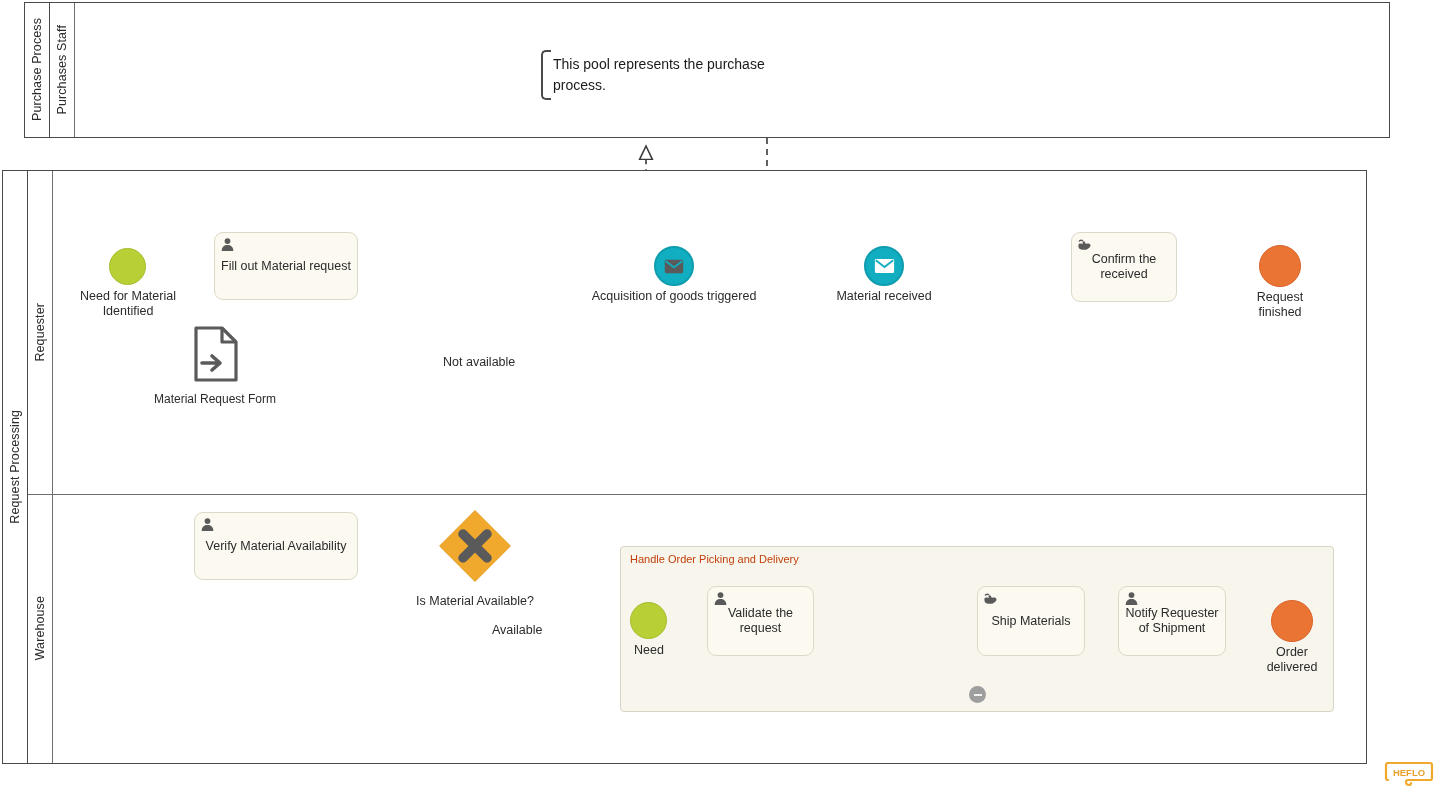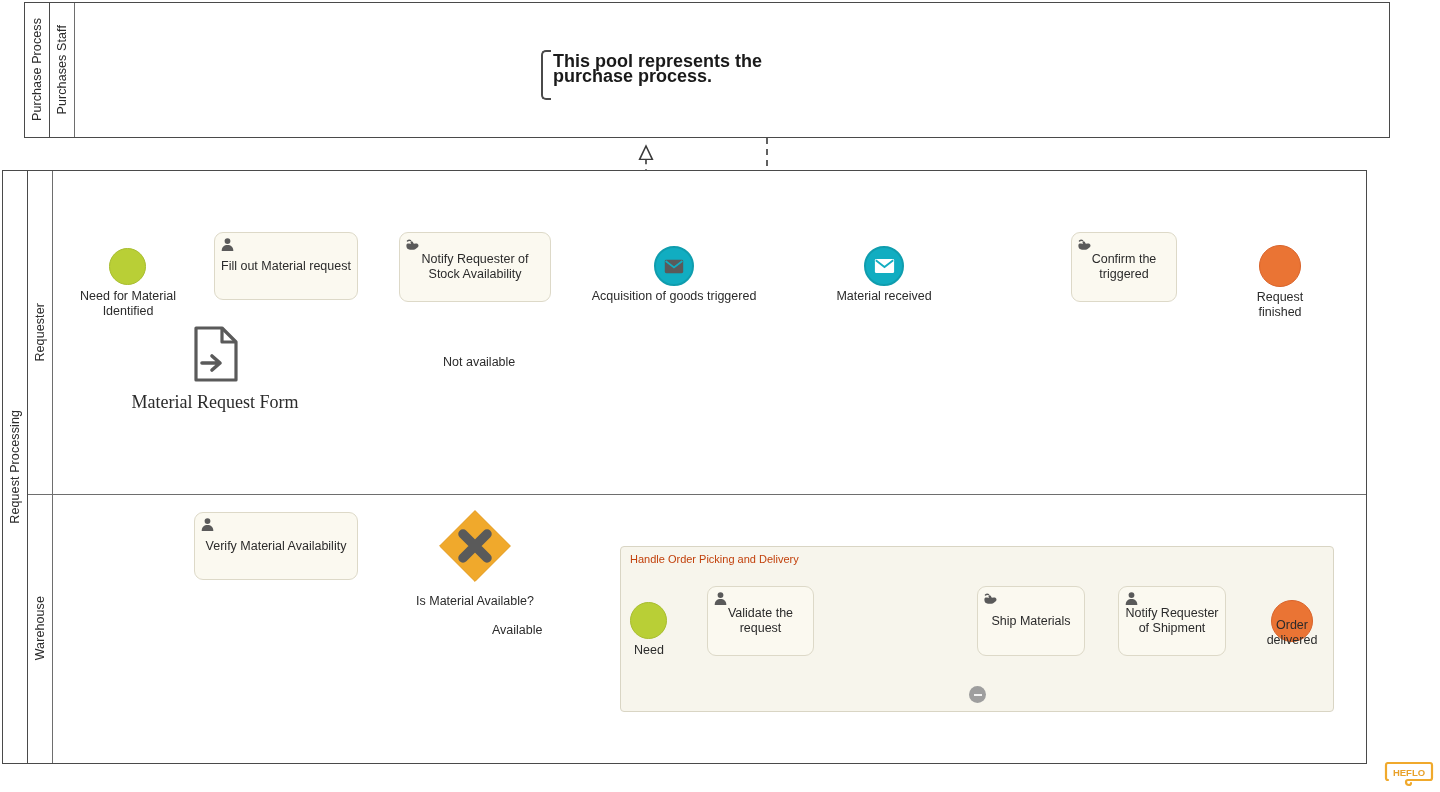--- a/index.html
+++ b/index.html
@@ -41,24 +41,24 @@
 
   
   .subproc{position:absolute;background:#f7f5ec;border:1px solid #d9d5c4;border-radius:4px;box-sizing:border-box;}
   .subproc-title{position:absolute;left:9px;top:6px;font-size:11px;color:#c2410c;}
   .collapse{position:absolute;width:17px;height:17px;border-radius:50%;background:#9e9e9e;
             display:flex;align-items:center;justify-content:center;}
   .collapse i{display:block;width:8px;height:2px;background:#f2f2f2;}
 
   
   .dataobj{position:absolute;}
-  .data-label{position:absolute;font-size:18px;color:#2b2b2b;text-align:center;white-space:nowrap;font-family:Liberation Serif, serif;}
-
-  
-  .annot{position:absolute;font-size:18px;line-height:15px;color:#1a1a1a;white-space:pre-line;font-weight:bold;}
+  .data-label{position:absolute;font-size:12px;color:#2b2b2b;text-align:center;white-space:nowrap;}
+
+  
+  .annot{position:absolute;font-size:14px;line-height:21px;color:#1a1a1a;white-space:pre-line;}
   .annot-bracket{position:absolute;border-left:2.5px solid #4a4a4a;border-top:2.5px solid #4a4a4a;
                  border-bottom:2.5px solid #4a4a4a;border-radius:5px 0 0 5px;}
 
   
   .flabel{position:absolute;font-size:12.5px;color:#2b2b2b;white-space:nowrap;background:transparent;}
 
   
   #links{position:absolute;left:0;top:0;width:1440px;height:792px;pointer-events:none;}
 
   
@@ -163,27 +163,20 @@
 
   <div class="dataobj" style="left:193px;top:325px;">
     <svg width="46" height="58" viewBox="0 0 46 58">
       <path d="M3,3 L29,3 L43,17 L43,55 L3,55 z" fill="#ffffff" stroke="#5a5a5a" stroke-width="3.2" stroke-linejoin="round"></path>
       <path d="M29,3 L29,17 L43,17" fill="none" stroke="#5a5a5a" stroke-width="3.2" stroke-linejoin="round"></path>
       <path d="M9,38 L25,38 M19,31 L27,38 L19,45" fill="none" stroke="#5a5a5a" stroke-width="3.6" stroke-linecap="round" stroke-linejoin="round"></path>
     </svg>
   </div>
   <div class="data-label" style="left:110px;top:392px;width:210px;">Material Request Form</div>
 
-  <div class="task" style="left:399px;top:232px;width:152px;height:70px;">
-    <svg class="ticon" viewBox="0 0 16 16">
-      <path d="M1.5,8.6 C1.5,7.4 2.6,6.7 3.8,6.9 L6.6,7.3 L6.0,6.2 C5.6,5.4 6.1,4.6 6.9,4.5 C7.5,4.4 8.0,4.7 8.3,5.2 L9.4,7.2 L11.4,6.9 C12.6,6.7 13.7,7.2 14.2,8.2 C14.6,9.1 14.4,10.2 13.6,10.9 L11.6,12.6 C10.9,13.2 10.0,13.5 9.1,13.5 L5.2,13.5 C3.2,13.5 1.5,11.9 1.5,9.9 z" fill="#5a5a5a"></path>
-      <path d="M2.6,4.3 C3.5,3.5 4.9,3.3 6.0,3.8" fill="none" stroke="#5a5a5a" stroke-width="1.5" stroke-linecap="round"></path>
-    </svg>
-    <span>Notify Requester of Stock Availability</span>
-  </div>
 
   <div class="ev ev-msg throw" style="left:654px;top:246px;width:40px;height:40px;">
     <svg width="20" height="15" viewBox="0 0 20 15">
       <rect x="0.8" y="0.8" width="18.4" height="13.4" rx="1.4" fill="#5a5a5a"></rect>
       <path d="M1.6,2 L10,8.4 L18.4,2" fill="none" stroke="#11adc1" stroke-width="1.7"></path>
     </svg>
   </div>
   <div class="ev-label" style="left:563px;top:289px;width:222px;">Acquisition of goods triggered</div>
 
   <div class="ev ev-msg" style="left:864px;top:246px;width:40px;height:40px;">
@@ -192,21 +185,21 @@
       <path d="M1.8,2.2 L10.5,9 L19.2,2.2" fill="none" stroke="#11adc1" stroke-width="1.8"></path>
     </svg>
   </div>
   <div class="ev-label" style="left:804px;top:289px;width:160px;">Material received</div>
 
   <div class="task" style="left:1071px;top:232px;width:106px;height:70px;">
     <svg class="ticon" viewBox="0 0 16 16">
       <path d="M1.5,8.6 C1.5,7.4 2.6,6.7 3.8,6.9 L6.6,7.3 L6.0,6.2 C5.6,5.4 6.1,4.6 6.9,4.5 C7.5,4.4 8.0,4.7 8.3,5.2 L9.4,7.2 L11.4,6.9 C12.6,6.7 13.7,7.2 14.2,8.2 C14.6,9.1 14.4,10.2 13.6,10.9 L11.6,12.6 C10.9,13.2 10.0,13.5 9.1,13.5 L5.2,13.5 C3.2,13.5 1.5,11.9 1.5,9.9 z" fill="#5a5a5a"></path>
       <path d="M2.6,4.3 C3.5,3.5 4.9,3.3 6.0,3.8" fill="none" stroke="#5a5a5a" stroke-width="1.5" stroke-linecap="round"></path>
     </svg>
-    <span>Confirm the triggered</span>
+    <span>Confirm the received</span>
   </div>
 
   <div class="ev ev-end" style="left:1259px;top:245px;width:42px;height:42px;"></div>
   <div class="ev-label" style="left:1222px;top:290px;width:116px;white-space:pre-line;">Request
 finished</div>
 
   <div class="flabel" style="left:443px;top:355px;">Not available</div>
   <div class="flabel" style="left:492px;top:623px;">Available</div>
 
   <div class="task" style="left:194px;top:512px;width:164px;height:68px;">
@@ -254,21 +247,21 @@
 
   <div class="task" style="left:977px;top:586px;width:108px;height:70px;">
     <svg class="ticon" viewBox="0 0 16 16">
       <path d="M1.5,8.6 C1.5,7.4 2.6,6.7 3.8,6.9 L6.6,7.3 L6.0,6.2 C5.6,5.4 6.1,4.6 6.9,4.5 C7.5,4.4 8.0,4.7 8.3,5.2 L9.4,7.2 L11.4,6.9 C12.6,6.7 13.7,7.2 14.2,8.2 C14.6,9.1 14.4,10.2 13.6,10.9 L11.6,12.6 C10.9,13.2 10.0,13.5 9.1,13.5 L5.2,13.5 C3.2,13.5 1.5,11.9 1.5,9.9 z" fill="#5a5a5a"></path>
       <path d="M2.6,4.3 C3.5,3.5 4.9,3.3 6.0,3.8" fill="none" stroke="#5a5a5a" stroke-width="1.5" stroke-linecap="round"></path>
     </svg>
     <span>Ship Materials</span>
   </div>
 
   <div class="ev ev-end" style="left:1271px;top:600px;width:42px;height:42px;"></div>
-  <div class="ev-label" style="left:1242px;top:618px;width:100px;white-space:pre-line;">Order
+  <div class="ev-label" style="left:1242px;top:645px;width:100px;white-space:pre-line;">Order
 delivered</div>
 
   <div class="logo">
     <svg width="50" height="28" viewBox="0 0 50 28">
       <path d="M4,3 L46,3 Q48,3 48,5 L48,18 Q48,20 46,20 L24,20 Q22,20 22,22 Q22,25 25,25 Q27,25 27,23" fill="none" stroke="#f0a92c" stroke-width="2.2" stroke-linecap="round"></path>
       <path d="M4,3 Q2,3 2,5 L2,18 Q2,20 4,20" fill="none" stroke="#f0a92c" stroke-width="2.2" stroke-linecap="round"></path>
       <text x="25" y="15.5" text-anchor="middle" font-family="'Liberation Sans',sans-serif" font-size="9.5" font-weight="bold" fill="#e8a12a">HEFLO</text>
     </svg>
   </div>
 

